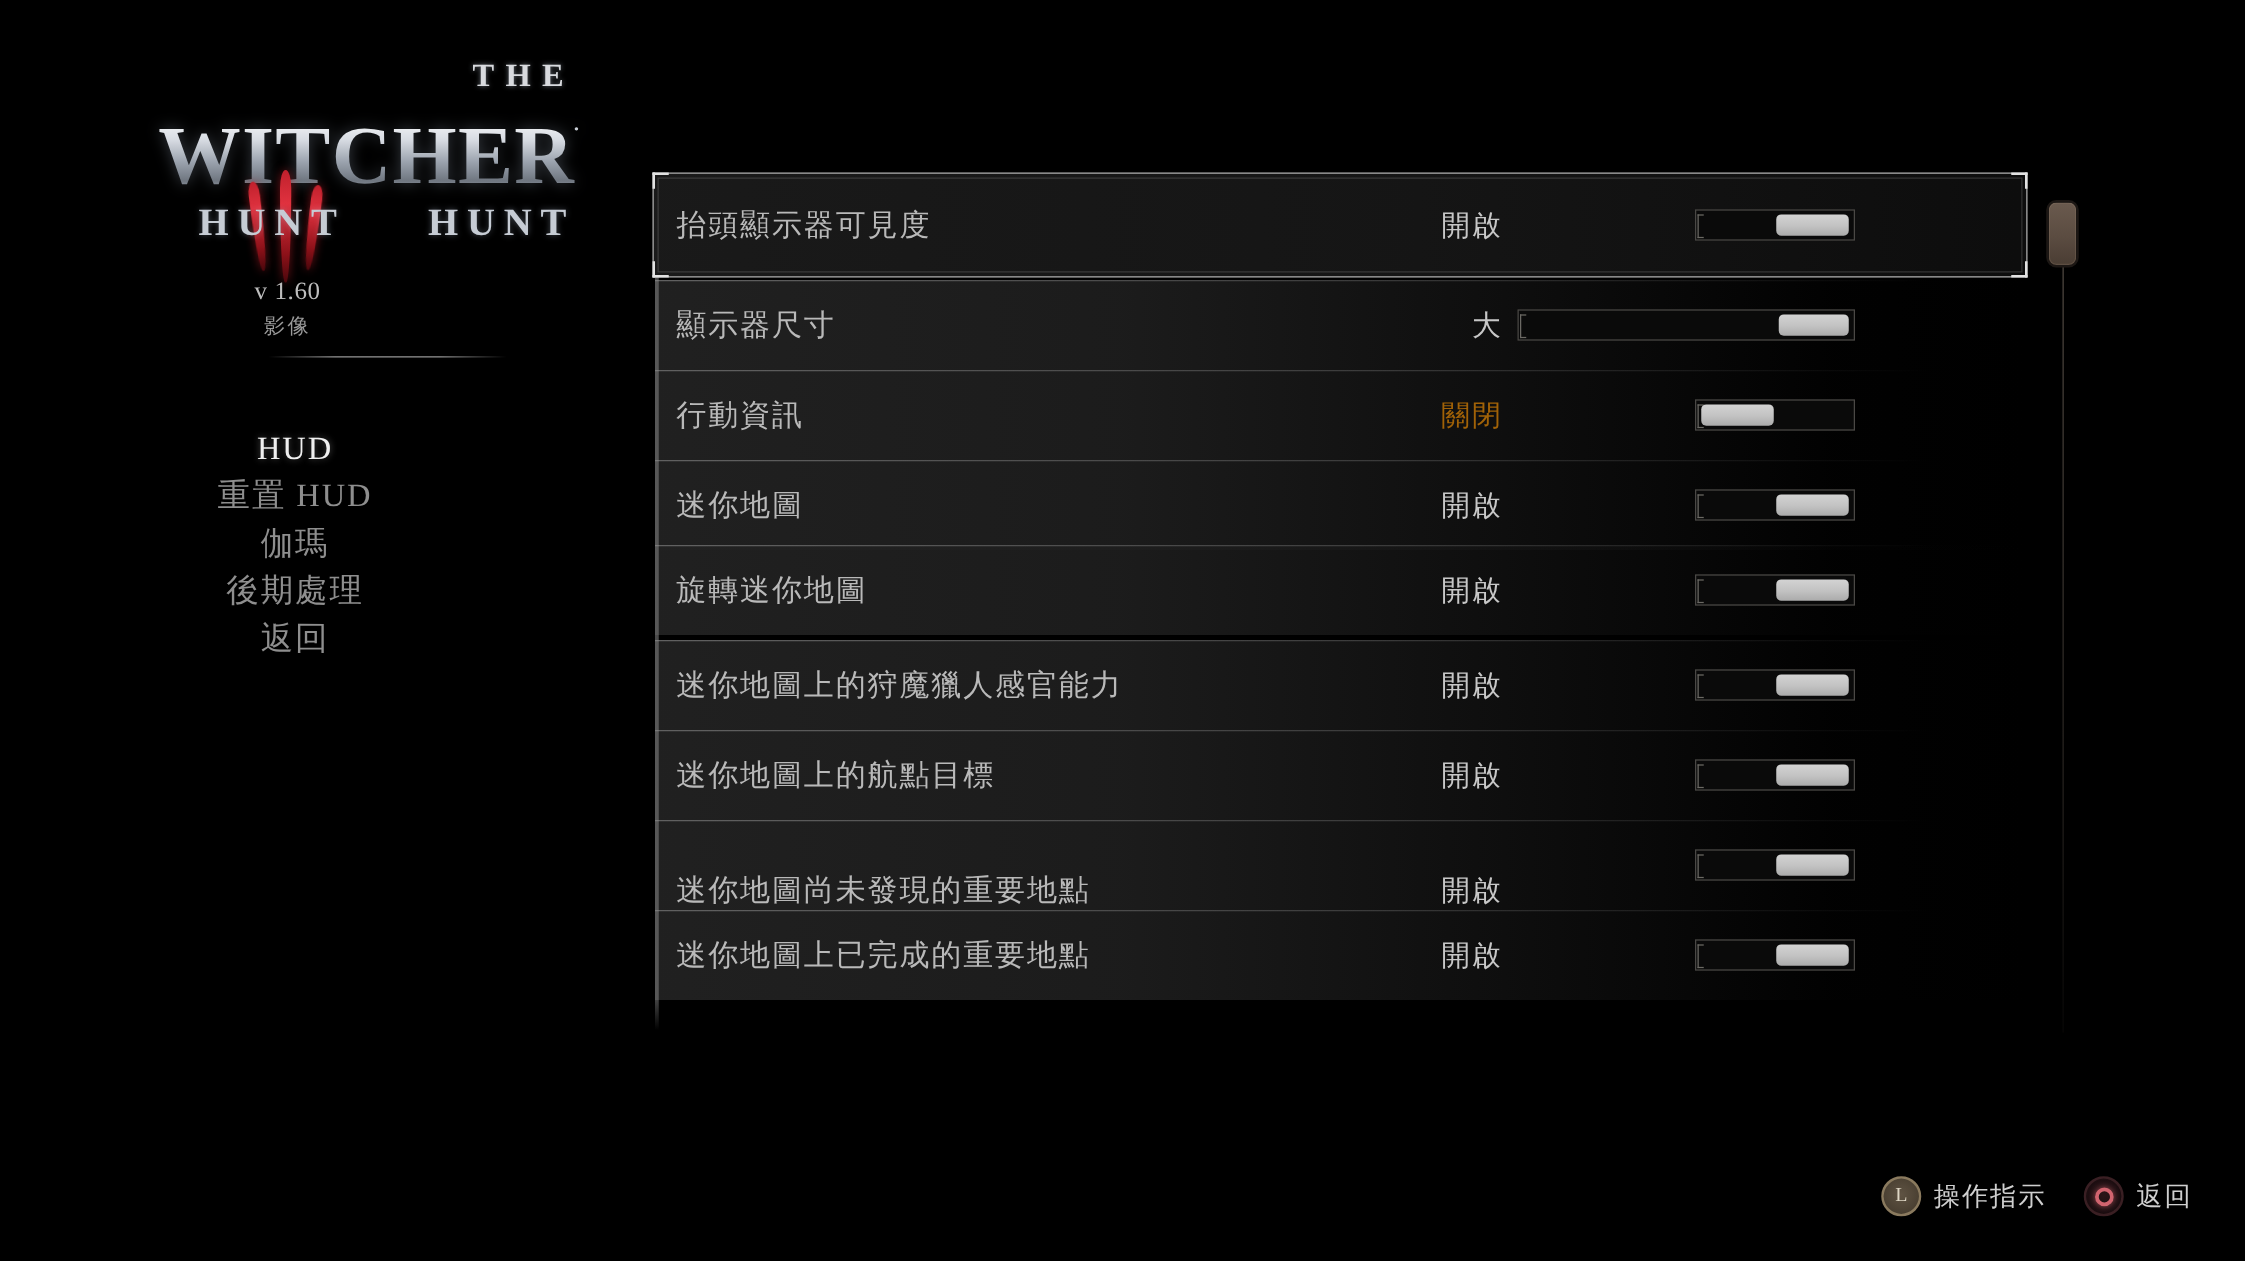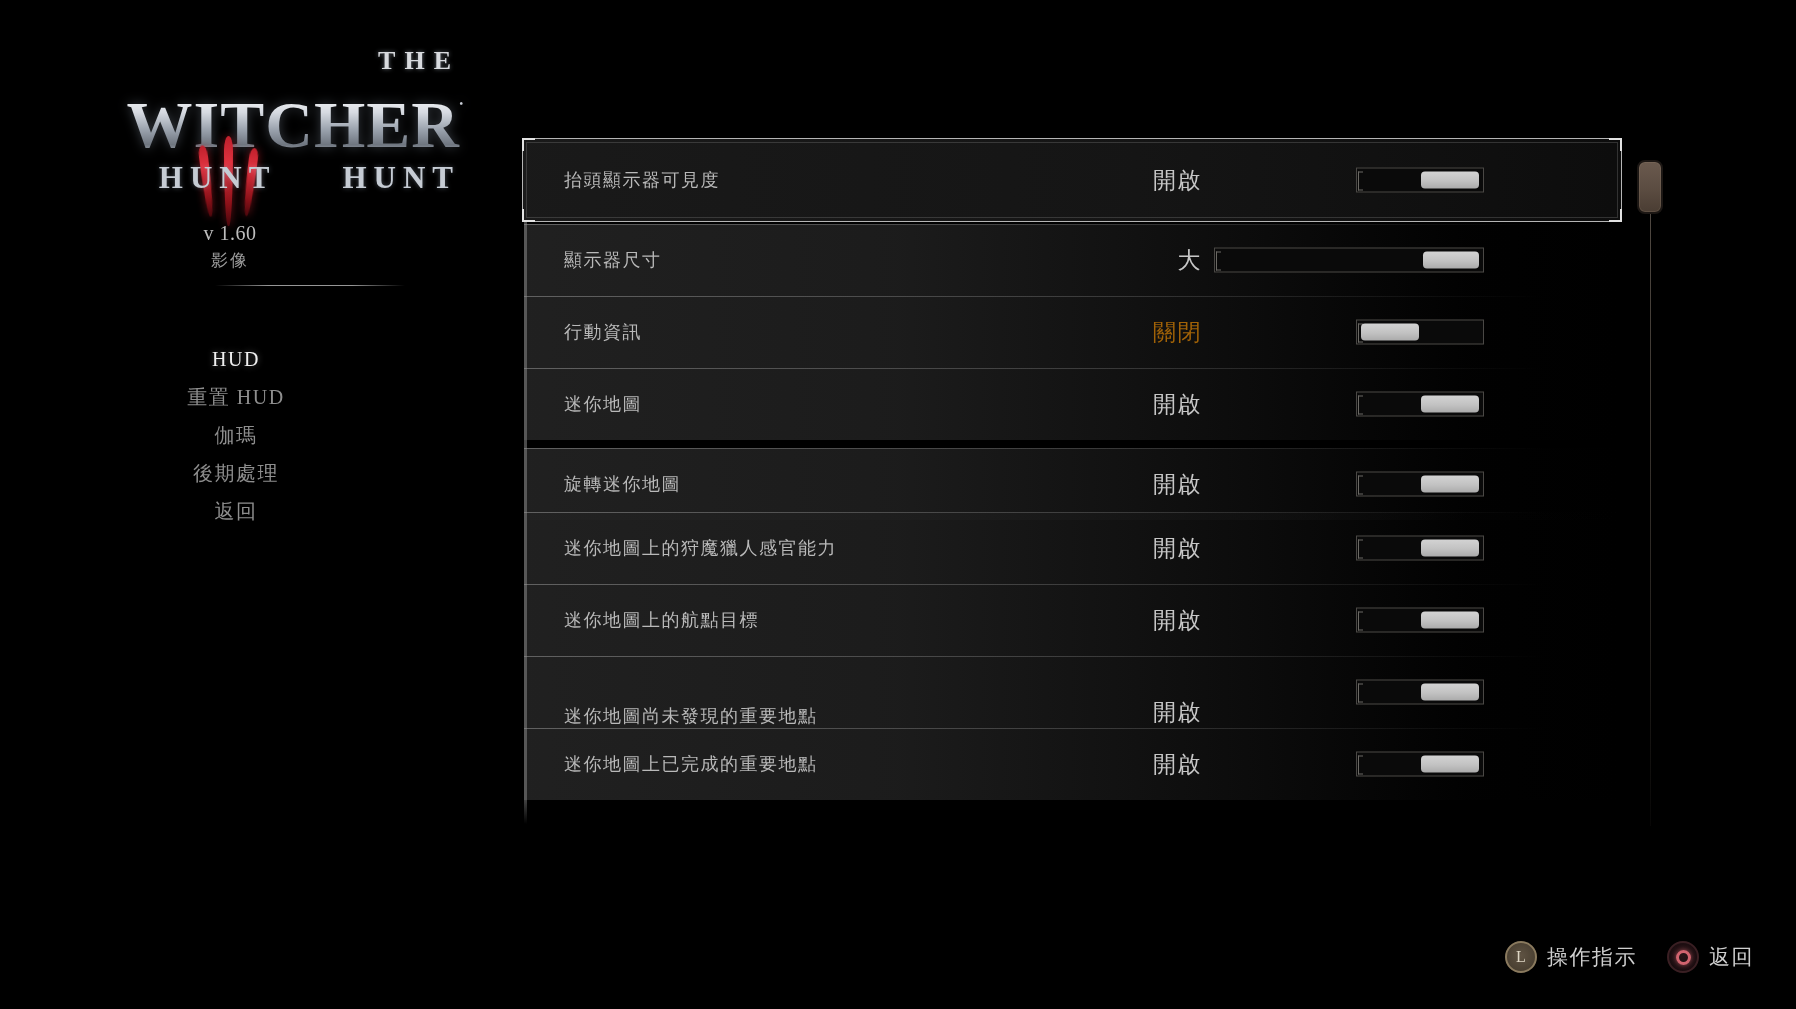--- a/index.html
+++ b/index.html
@@ -66,21 +66,21 @@
   #section-title {
     position:absolute; left:0; top:249px; width:460px; text-align:center;
     font-size:17px; color:#9a9a9a; letter-spacing:2px;
   }
   #title-rule {
     position:absolute; left:215px; top:285px; width:190px; height:1px;
     background:linear-gradient(90deg,rgba(190,190,190,0) 0%,rgba(200,200,200,.75) 28%,rgba(200,200,200,.75) 72%,rgba(190,190,190,0) 100%);
   }
   #nav-menu { position:absolute; left:0; top:340px; width:460px; }
   .nav-item {
-    text-align:center; font-size:20px; line-height:38px;
+    text-align:center; font-size:26px; line-height:38px;
     letter-spacing:1.5px; cursor:pointer;
     color:#8e8e8e;
     padding-left:12px;
   }
   .nav-item.active {
     color:#f0f0f0; text-shadow:0 0 6px rgba(230,230,230,.35);
   }
 
   
   #list-frame {
@@ -101,21 +101,21 @@
   .row-sep{
     position:absolute; left:0; top:0; height:1px; width:1020px;
     background:linear-gradient(90deg, rgba(150,150,150,.55) 0%, rgba(120,120,120,.40) 55%, rgba(60,60,60,0) 100%);
   }
   .row-accent{
     position:absolute; left:0; top:0; width:3px; height:72px;
     background:rgba(150,150,150,.45);
   }
   .row-label{
     position:relative; z-index:2;
-    margin-left:40px; font-size:18px; color:#b9b9b9;
+    margin-left:17px; font-size:24px; color:#b9b9b9;
     letter-spacing:1.5px; white-space:nowrap;
   }
   .row-value{
     position:absolute; z-index:2; right:418px; width:120px;
     text-align:right; font-size:23px; color:#c7c7c7; letter-spacing:1.5px;
   }
   .row-value.dim{ color:#a16207; }
 
   
   .widget{
@@ -286,21 +286,21 @@
         <div class="row-sep"></div>
         <div class="row-accent"></div>
         <div style="position: absolute; left: 0px; top: 0px; width: 1096px; height: 72px; display: flex; align-items: center;">
           <div class="row-label">迷你地圖</div>
           <div class="row-value">開啟</div>
           <div class="widget toggle">
             <div class="knob on"></div>
           </div>
         </div>
       </div>
-      <div class="row" style="top: 296px;">
+      <div class="row" style="top: 284px;">
         <div class="row-bg"></div>
         <div class="row-sep"></div>
         <div class="row-accent"></div>
         <div style="position: absolute; left: 0px; top: 0px; width: 1096px; height: 72px; display: flex; align-items: center;">
           <div class="row-label">旋轉迷你地圖</div>
           <div class="row-value">開啟</div>
           <div class="widget toggle">
             <div class="knob on"></div>
           </div>
         </div>

